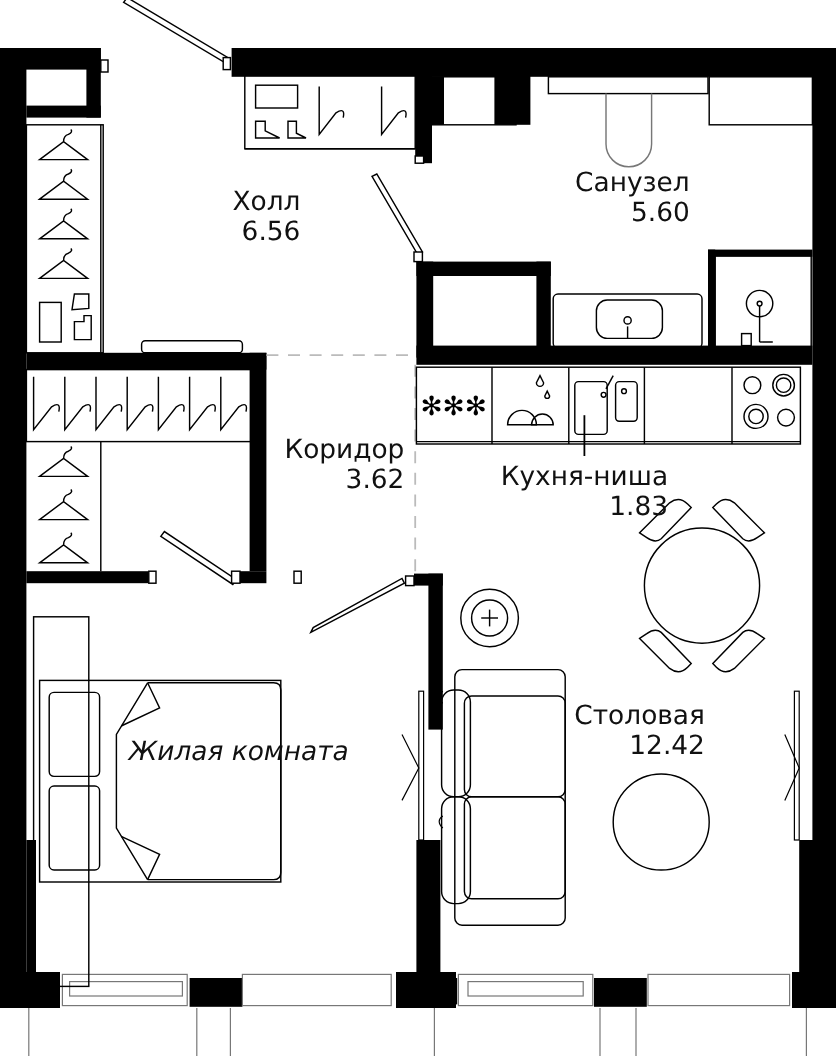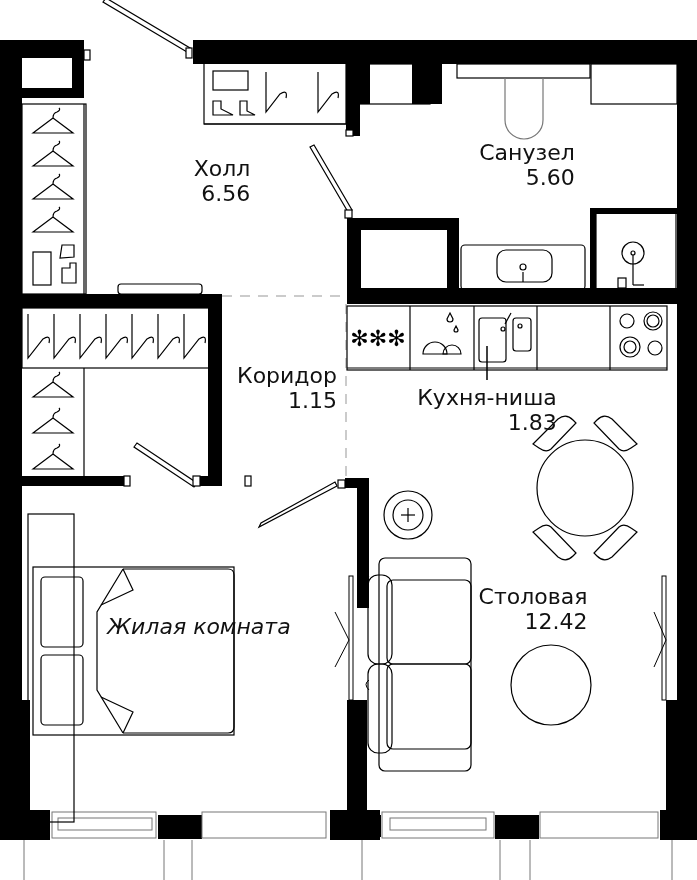--- a/index.html
+++ b/index.html
@@ -237,21 +237,21 @@
   <span class="area">6.56</span>
 </div>
 <div class="room-label" style="left:527px; top:141px;">
   <span>Санузел</span>
   <span class="area">5.60</span>
 </div>
 <div class="room-label" style="left:127px; top:376px;">
 </div>
 <div class="room-label" style="left:287px; top:364px;">
   <span>Коридор</span>
-  <span class="area">1.15</span>
+  <span class="area">3.62</span>
 </div>
 <div class="room-label" style="left:487px; top:386px;">
   <span>Кухня-ниша</span>
   <span class="area">1.83</span>
 </div>
 <div class="room-label" style="left:199px; top:615px;font-style:italic;">
   <span>Жилая комната</span>
 </div>
 <div class="room-label" style="left:533px; top:585px;">
   <span>Столовая</span>

